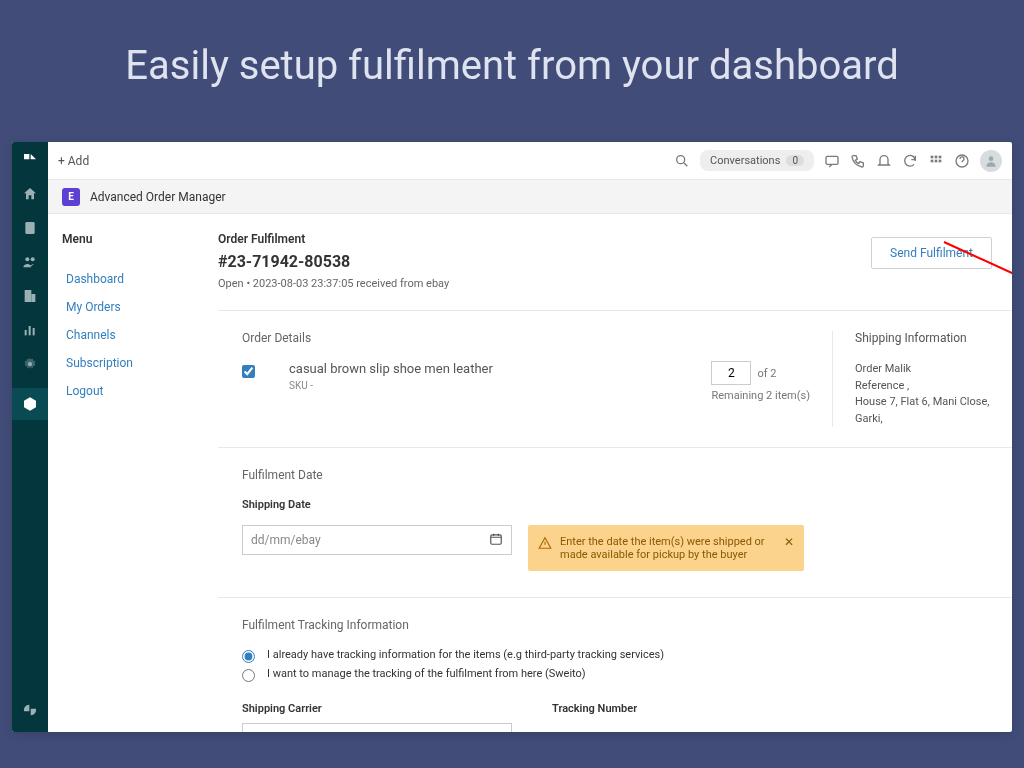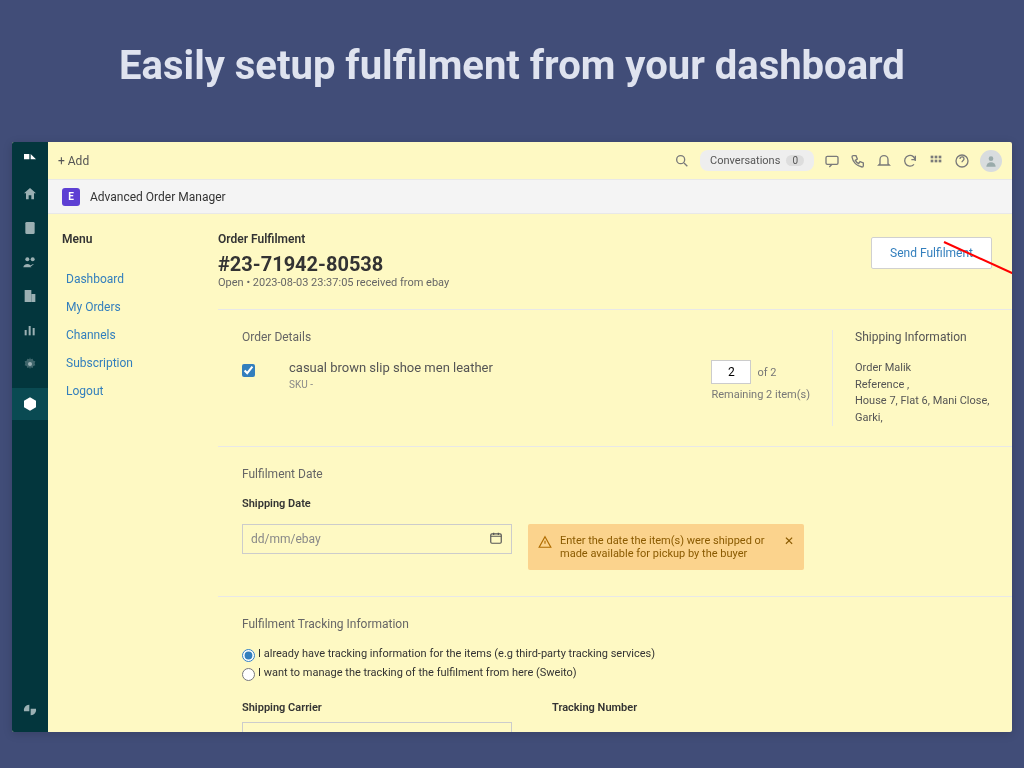--- a/index.html
+++ b/index.html
@@ -1,18 +1,18 @@
 <!DOCTYPE html>
 <html><head>
 <meta charset="utf-8">
 <style>
 *{box-sizing:border-box;margin:0;padding:0;font-family:-apple-system,BlinkMacSystemFont,"Segoe UI",Roboto,Helvetica,Arial,sans-serif}
 body{background:#414d78;width:1024px;height:768px;overflow:hidden}
-.hero-title{color:#dfe3ef;font-size:40px;font-weight:700;text-align:center;padding:42px 0 30px}
-.app-window{position:absolute;left:12px;top:142px;right:12px;bottom:36px;background:#fef9c3;border-radius:2px;overflow:hidden;box-shadow:0 2px 10px rgba(0,0,0,.15)}
+.hero-title{color:#dfe3ef;font-size:40px;font-weight:400;text-align:center;padding:42px 0 30px}
+.app-window{position:absolute;left:12px;top:142px;right:12px;bottom:36px;background:#ffffff;border-radius:2px;overflow:hidden;box-shadow:0 2px 10px rgba(0,0,0,.15)}
 .sidebar{position:absolute;left:0;top:0;bottom:0;width:36px;background:#03363d;display:flex;flex-direction:column;align-items:center;padding-top:8px;gap:14px}
 .sidebar .ico{width:20px;height:20px;color:#9bb0b3;display:flex;align-items:center;justify-content:center;cursor:pointer}
 .sidebar .ico.active{color:#fff}
 .sidebar .ico svg{width:16px;height:16px}
 .sidebar-bottom{margin-top:auto;margin-bottom:12px}
 .topbar{position:absolute;left:36px;right:0;top:0;height:38px;display:flex;align-items:center;padding:0 10px;border-bottom:1px solid #e8e8e8}
 .add-btn{font-size:12px;color:#555;background:none;border:none;cursor:pointer}
 .topbar-right{margin-left:auto;display:flex;align-items:center;gap:10px}
 .tb-ico{width:16px;height:16px;color:#7a7a7a;cursor:pointer;display:flex;align-items:center;justify-content:center}
 .conv-pill{background:#eee;border-radius:8px;padding:4px 10px;font-size:11px;color:#555;display:flex;align-items:center;gap:6px}
@@ -23,21 +23,21 @@
 .app-name{font-size:12px;color:#333}
 .content{position:absolute;left:36px;right:0;top:72px;bottom:0;display:flex;overflow:hidden}
 .menu-panel{width:170px;padding:18px 14px;flex-shrink:0}
 .menu-title{font-size:12px;font-weight:600;margin-bottom:24px;color:#333}
 .menu-items{display:flex;flex-direction:column;gap:10px}
 .menu-item{font-size:12px;color:#337fbd;cursor:pointer;padding:2px 4px}
 .main{flex:1;padding:18px 0 0 0;overflow-y:auto;overflow-x:hidden}
 .page-header{display:flex;align-items:flex-start;padding-right:20px}
 .page-header-left{flex:1}
 .pre-title{font-size:12px;font-weight:600;color:#333;margin-bottom:6px}
-.order-number{font-size:20px;font-weight:700;color:#333;}
+.order-number{font-size:16px;font-weight:700;color:#333;margin-bottom:6px}
 .order-meta{font-size:11px;color:#666}
 .send-btn{background:#fff;border:1px solid #d0d0d0;color:#337fbd;font-size:12px;padding:8px 18px;border-radius:2px;cursor:pointer;position:relative;margin-top:5px}
 .arrow{position:absolute;left:720px;top:6px;pointer-events:none}
 .arrow svg{width:120px;height:60px}
 .card{border-top:1px solid #e8e8e8;margin-top:20px;padding:20px 0 0 24px;display:flex}
 .card-left{flex:1;padding-right:22px}
 .card-right{width:180px;border-left:1px solid #e8e8e8;padding:0 14px 0 22px;font-size:11px;color:#555}
 .section-title{font-size:12px;color:#666;margin-bottom:16px}
 .order-line{display:flex;align-items:flex-start;gap:34px}
 .chk{margin-top:4px;accent-color:#337fbd}
@@ -49,21 +49,21 @@
 .ship-info-title{font-size:12px;color:#555;margin-bottom:16px}
 .ship-line{line-height:1.5}
 .divider{border-top:1px solid #e8e8e8;margin:20px 0 0 0}
 .sect2{padding:20px 24px 0 24px;max-width:610px}
 .field-row{display:flex;gap:16px;align-items:flex-start;margin-top:14px}
 .field-label{font-size:11px;font-weight:600;color:#333;margin-bottom:8px}
 .date-input{width:270px;height:30px;border:1px solid #ccc;padding:0 8px;font-size:12px;color:#888;display:flex;align-items:center;justify-content:space-between}
 .alert{background:#fbd38d;padding:10px 30px 10px 32px;font-size:11px;color:#8a5a00;position:relative;flex:1;border-radius:2px}
 .alert-ico{position:absolute;left:10px;top:11px;width:14px;height:14px}
 .alert-close{position:absolute;right:10px;top:10px;cursor:pointer;color:#8a5a00;font-size:12px}
-.radio-row{display:flex;align-items:flex-start;gap:3px;font-size:11px;color:#333;margin-bottom:4px}
+.radio-row{display:flex;align-items:flex-start;gap:12px;font-size:11px;color:#333;margin-bottom:4px}
 .radio-row input{margin-top:2px;accent-color:#337fbd}
 .sel{width:270px;height:30px;border:1px solid #ccc;padding:0 8px;font-size:11px;color:#666;display:flex;align-items:center;justify-content:center}
 .twocol{display:flex;gap:40px;margin-top:20px}
 </style>
 </head>
 <body>
 
 <div class="hero-title">Easily setup fulfilment from your dashboard</div>
 
 <div class="app-window">

